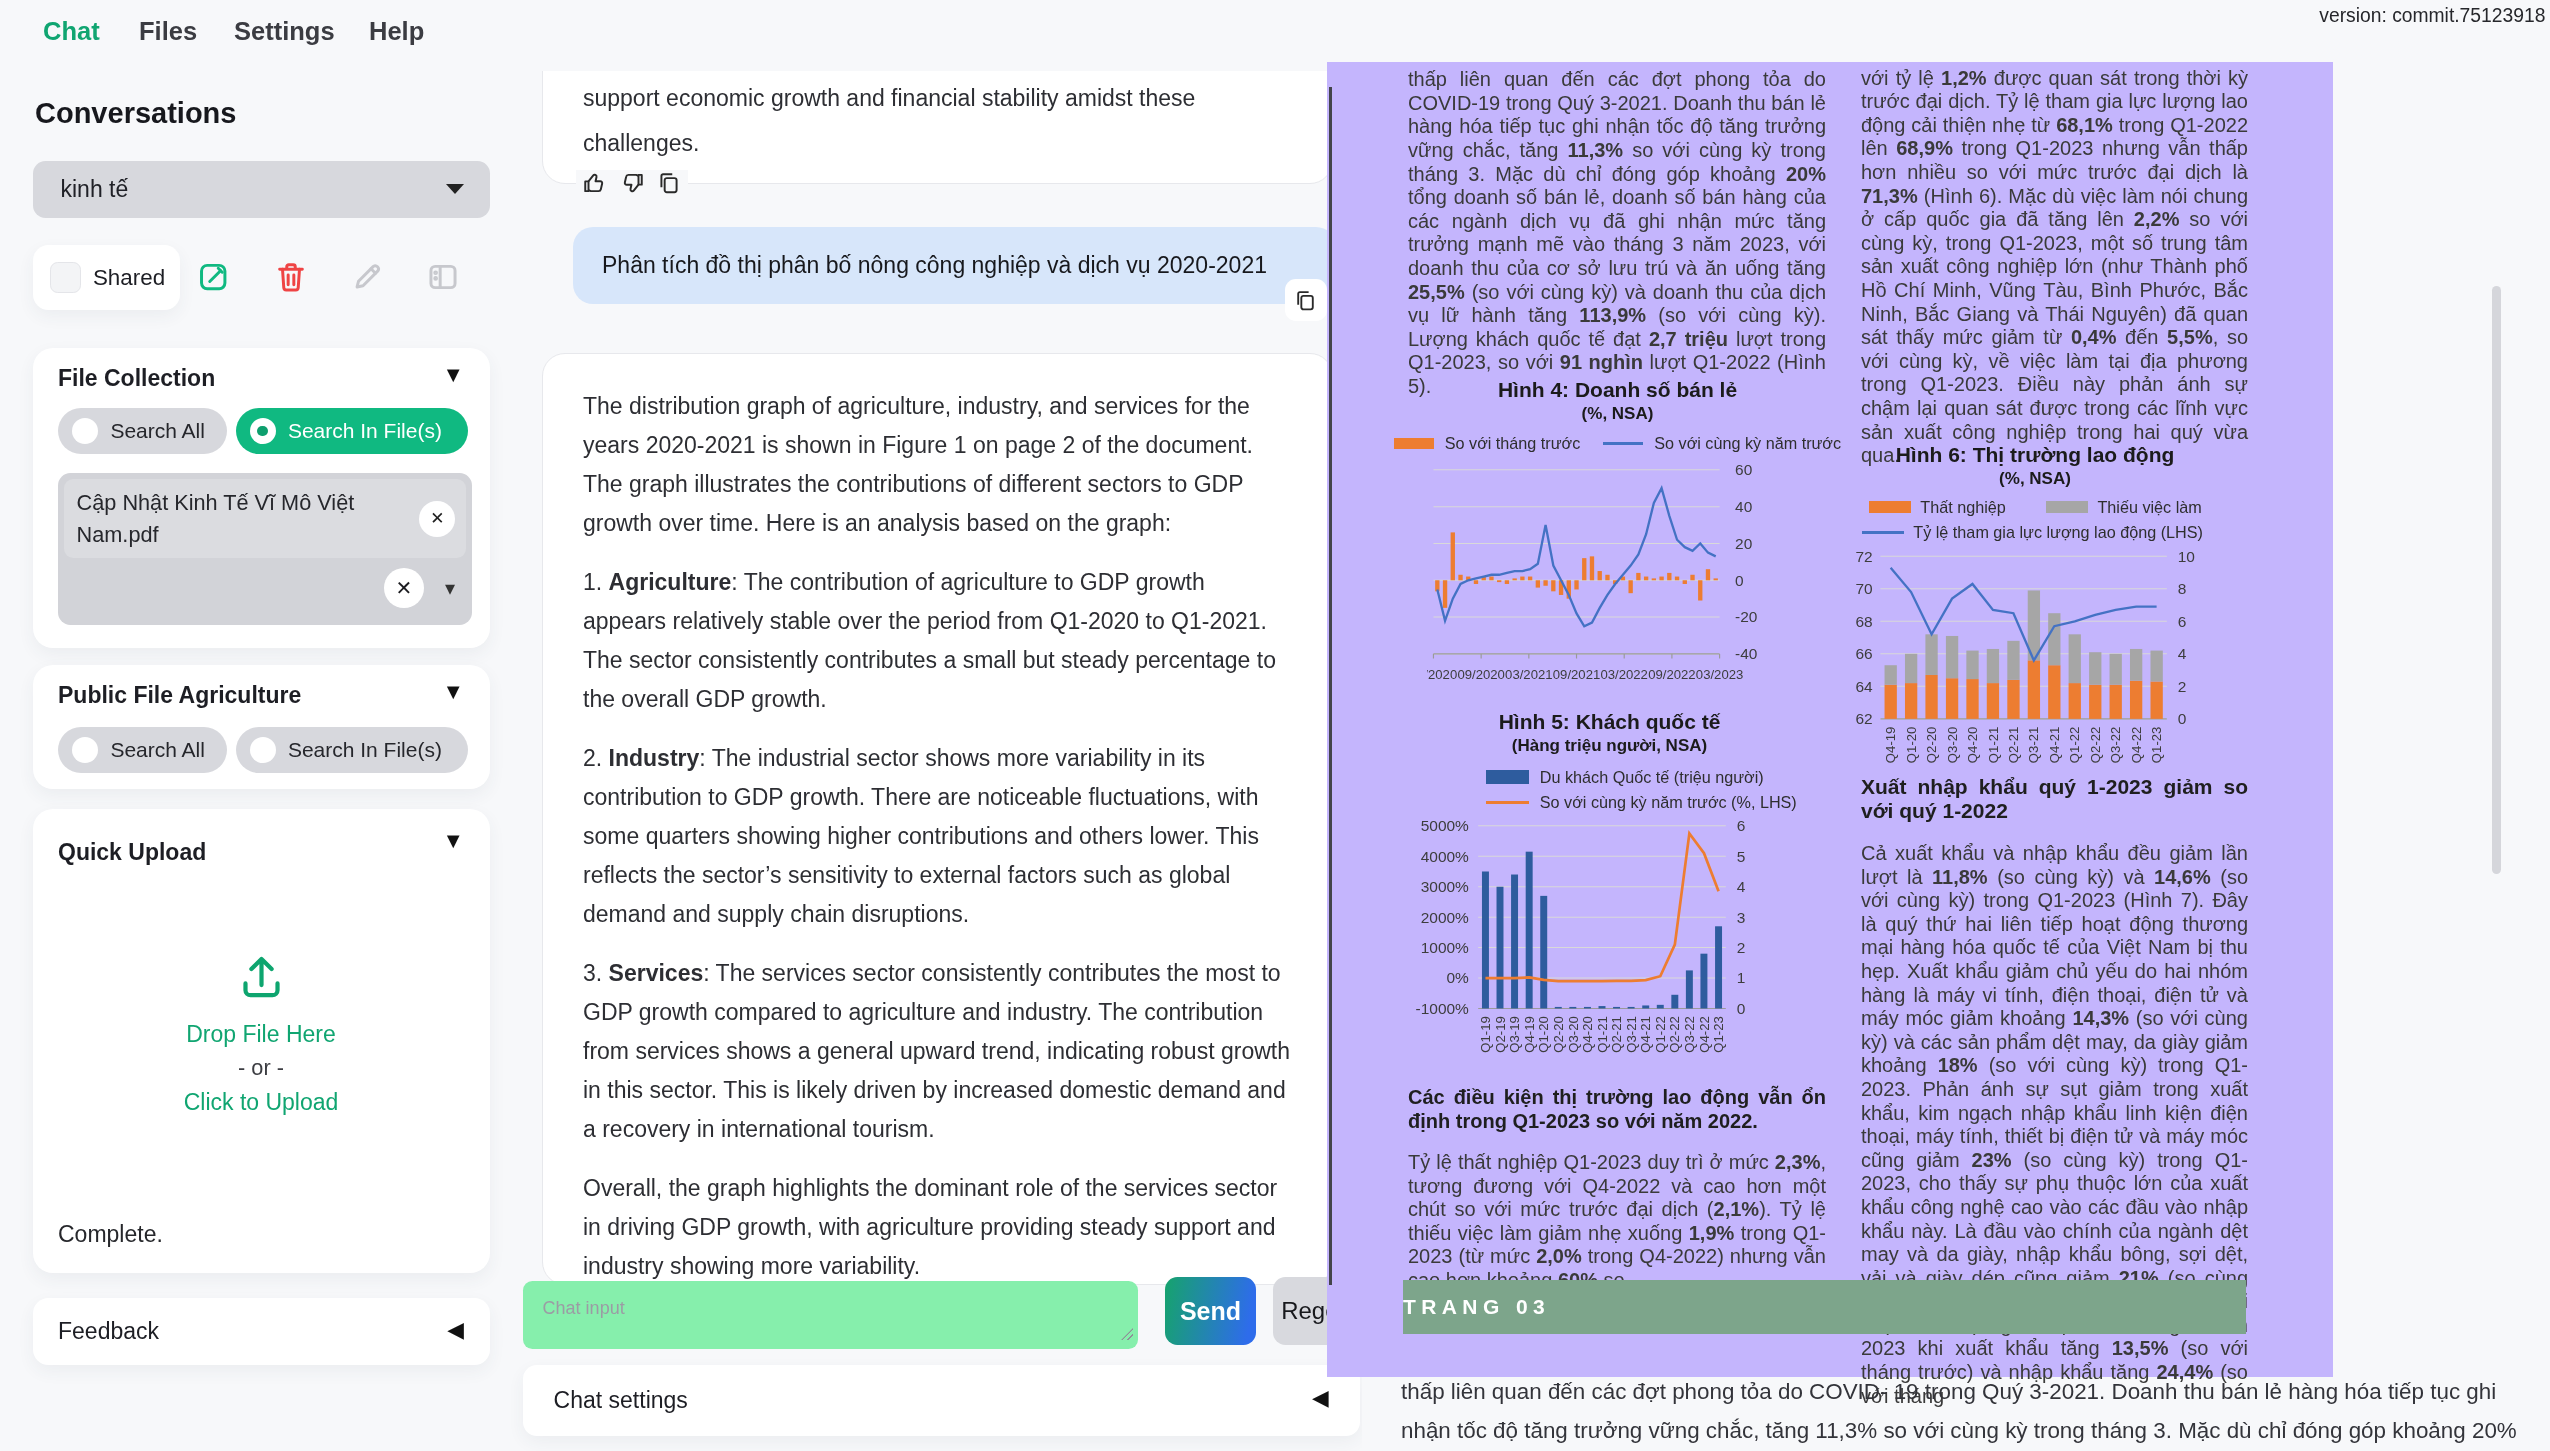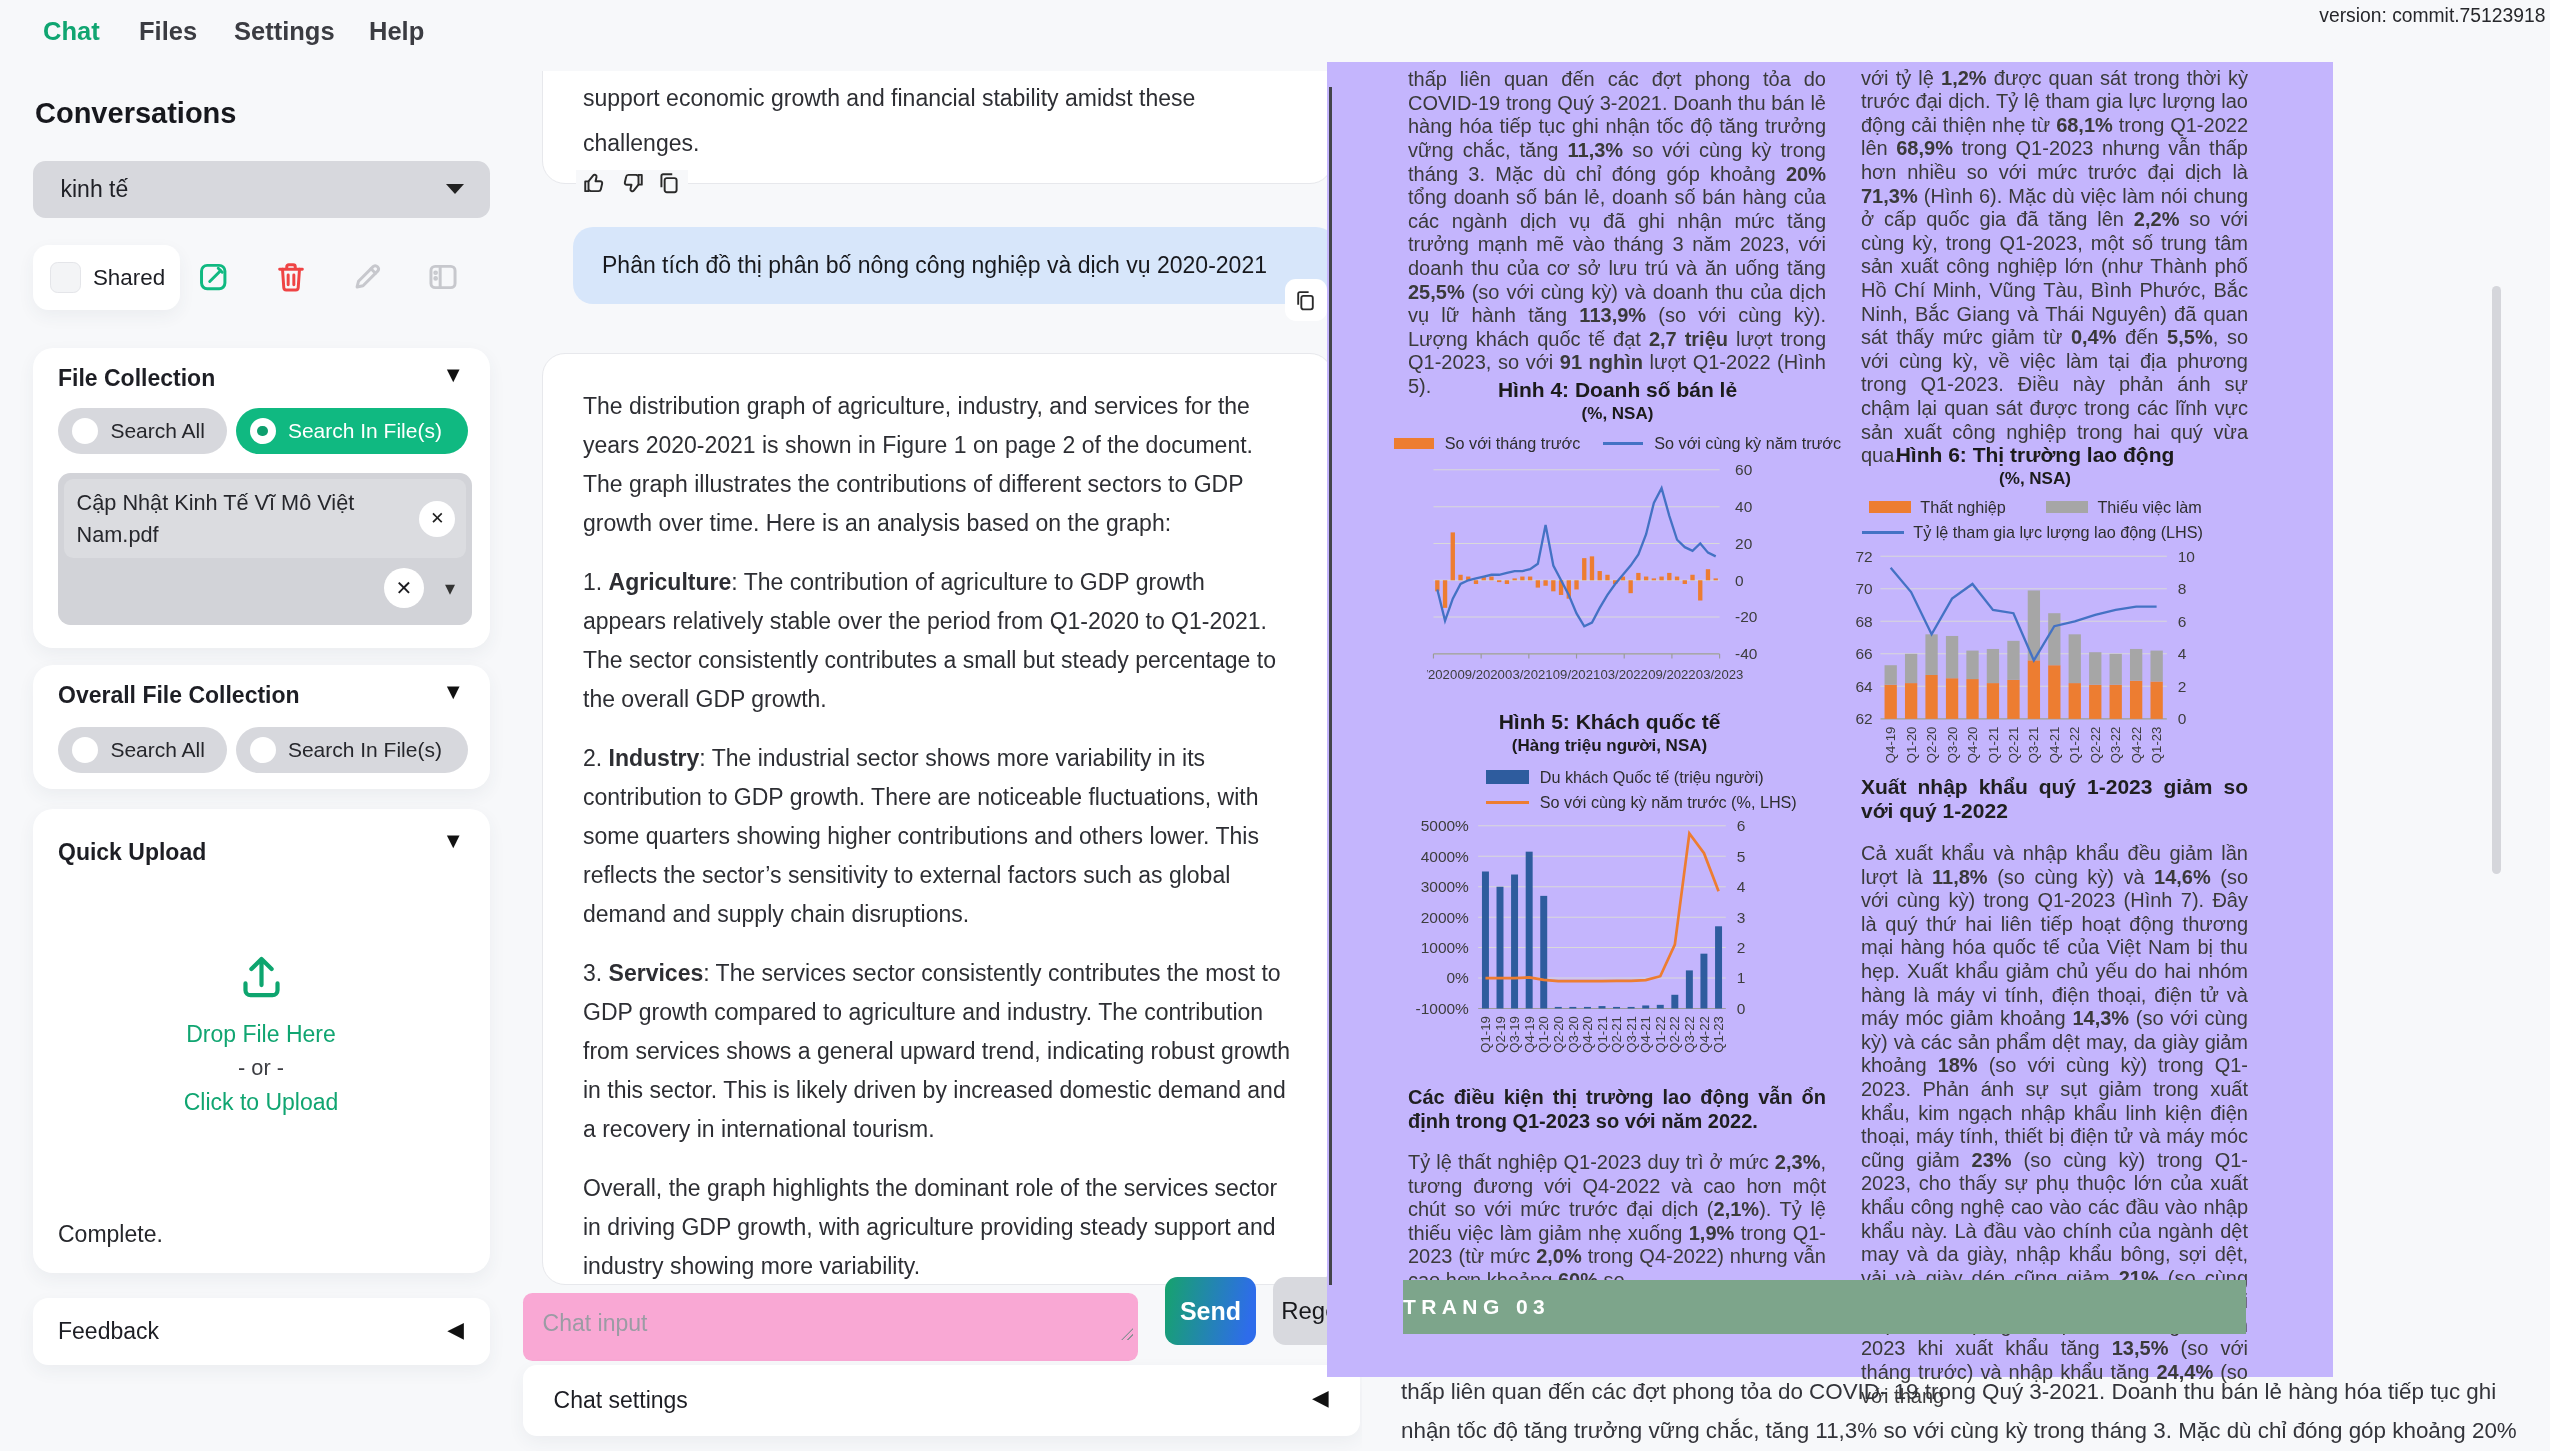--- a/index.html
+++ b/index.html
@@ -21,23 +21,23 @@
   .msg-text{font-size:23px;line-height:39px;color:#2d2e33;}
   .pdf-body{font-size:20px;line-height:23.6px;color:#3a3a3a;text-align:justify;}
   .pdf-bold{font-size:20px;line-height:24px;font-weight:700;color:#1f1f1f;text-align:justify;}
   .fig-title{font-size:21px;font-weight:700;color:#1b1b1b;text-align:center;}
   .fig-sub{font-size:17px;font-weight:700;color:#1b1b1b;text-align:center;margin-top:1.5px;}
   .leg-label{font-size:16.2px;color:#2e2e2e;white-space:nowrap;}
   .sw{display:inline-block;flex:0 0 auto;}
   .cl{font-size:17px;fill:#3d3d3d;font-family:"Liberation Sans",sans-serif;}
   .cl2{font-size:20px;fill:#3d3d3d;font-family:"Liberation Sans",sans-serif;}
   .iconbtn{display:flex;align-items:center;justify-content:center;cursor:pointer;}
-  textarea.chatbox{position:absolute;left:0;top:16px;width:100%;height:100%;box-sizing:border-box;
-     background:#f9a8d4;border:none;border-radius:9.3px;resize:none;outline:none;
-     font-family:"Liberation Sans",sans-serif;font-size:23px;padding:17px 20px;color:#26272b;}
+  textarea.chatbox{position:absolute;left:0;top:4px;width:100%;height:100%;box-sizing:border-box;
+     background:#86efac;border:none;border-radius:9.3px;resize:none;outline:none;
+     font-family:"Liberation Sans",sans-serif;font-size:18px;padding:17px 20px;color:#26272b;}
   textarea.chatbox::placeholder{color:#9b9ca4;}
   .resize-glyph{position:absolute;right:4.6px;bottom:4.6px;width:12.4px;height:12.4px;
      background:repeating-linear-gradient(315deg,transparent 0 3.1px,#8e9097 3.1px 4.6px);
      clip-path:polygon(100% 0,100% 100%,0 100%);}
   .scrollthumb{background:#d5d6db;border-radius:4.6px;}
   b{font-weight:700;}
 </style>
 </head>
 <body>
 
@@ -109,21 +109,21 @@
         </span>
       </div>
       <span class="abs iconbtn" style="right:48px;bottom:17px;width:40px;height:40px;background:#fff;border-radius:50%;font-size:20px;color:#1b1b1f;">
         <span>✕</span>
       </span>
       <span class="abs" style="right:17px;bottom:25px;font-size:20px;color:#333;">▾</span>
     </div>
   </div>
 
   <div class="abs card" style="left:32.5px;top:665px;width:457px;height:124px;">
-    <span class="abs sec-title" style="left:25.5px;top:17px;">Overall File Collection</span>
+    <span class="abs sec-title" style="left:25.5px;top:17px;">Public File Agriculture</span>
     <span class="abs collapse" style="right:25.5px;top:14px;">▼</span>
     <div class="abs pill" style="left:25.5px;top:62px;width:169px;">
       <span class="radio"></span>
       <span>Search All</span>
     </div>
     <div class="abs pill" style="left:203px;top:62px;width:232px;">
       <span class="radio"></span>
       <span>Search In File(s)</span>
     </div>
   </div>

